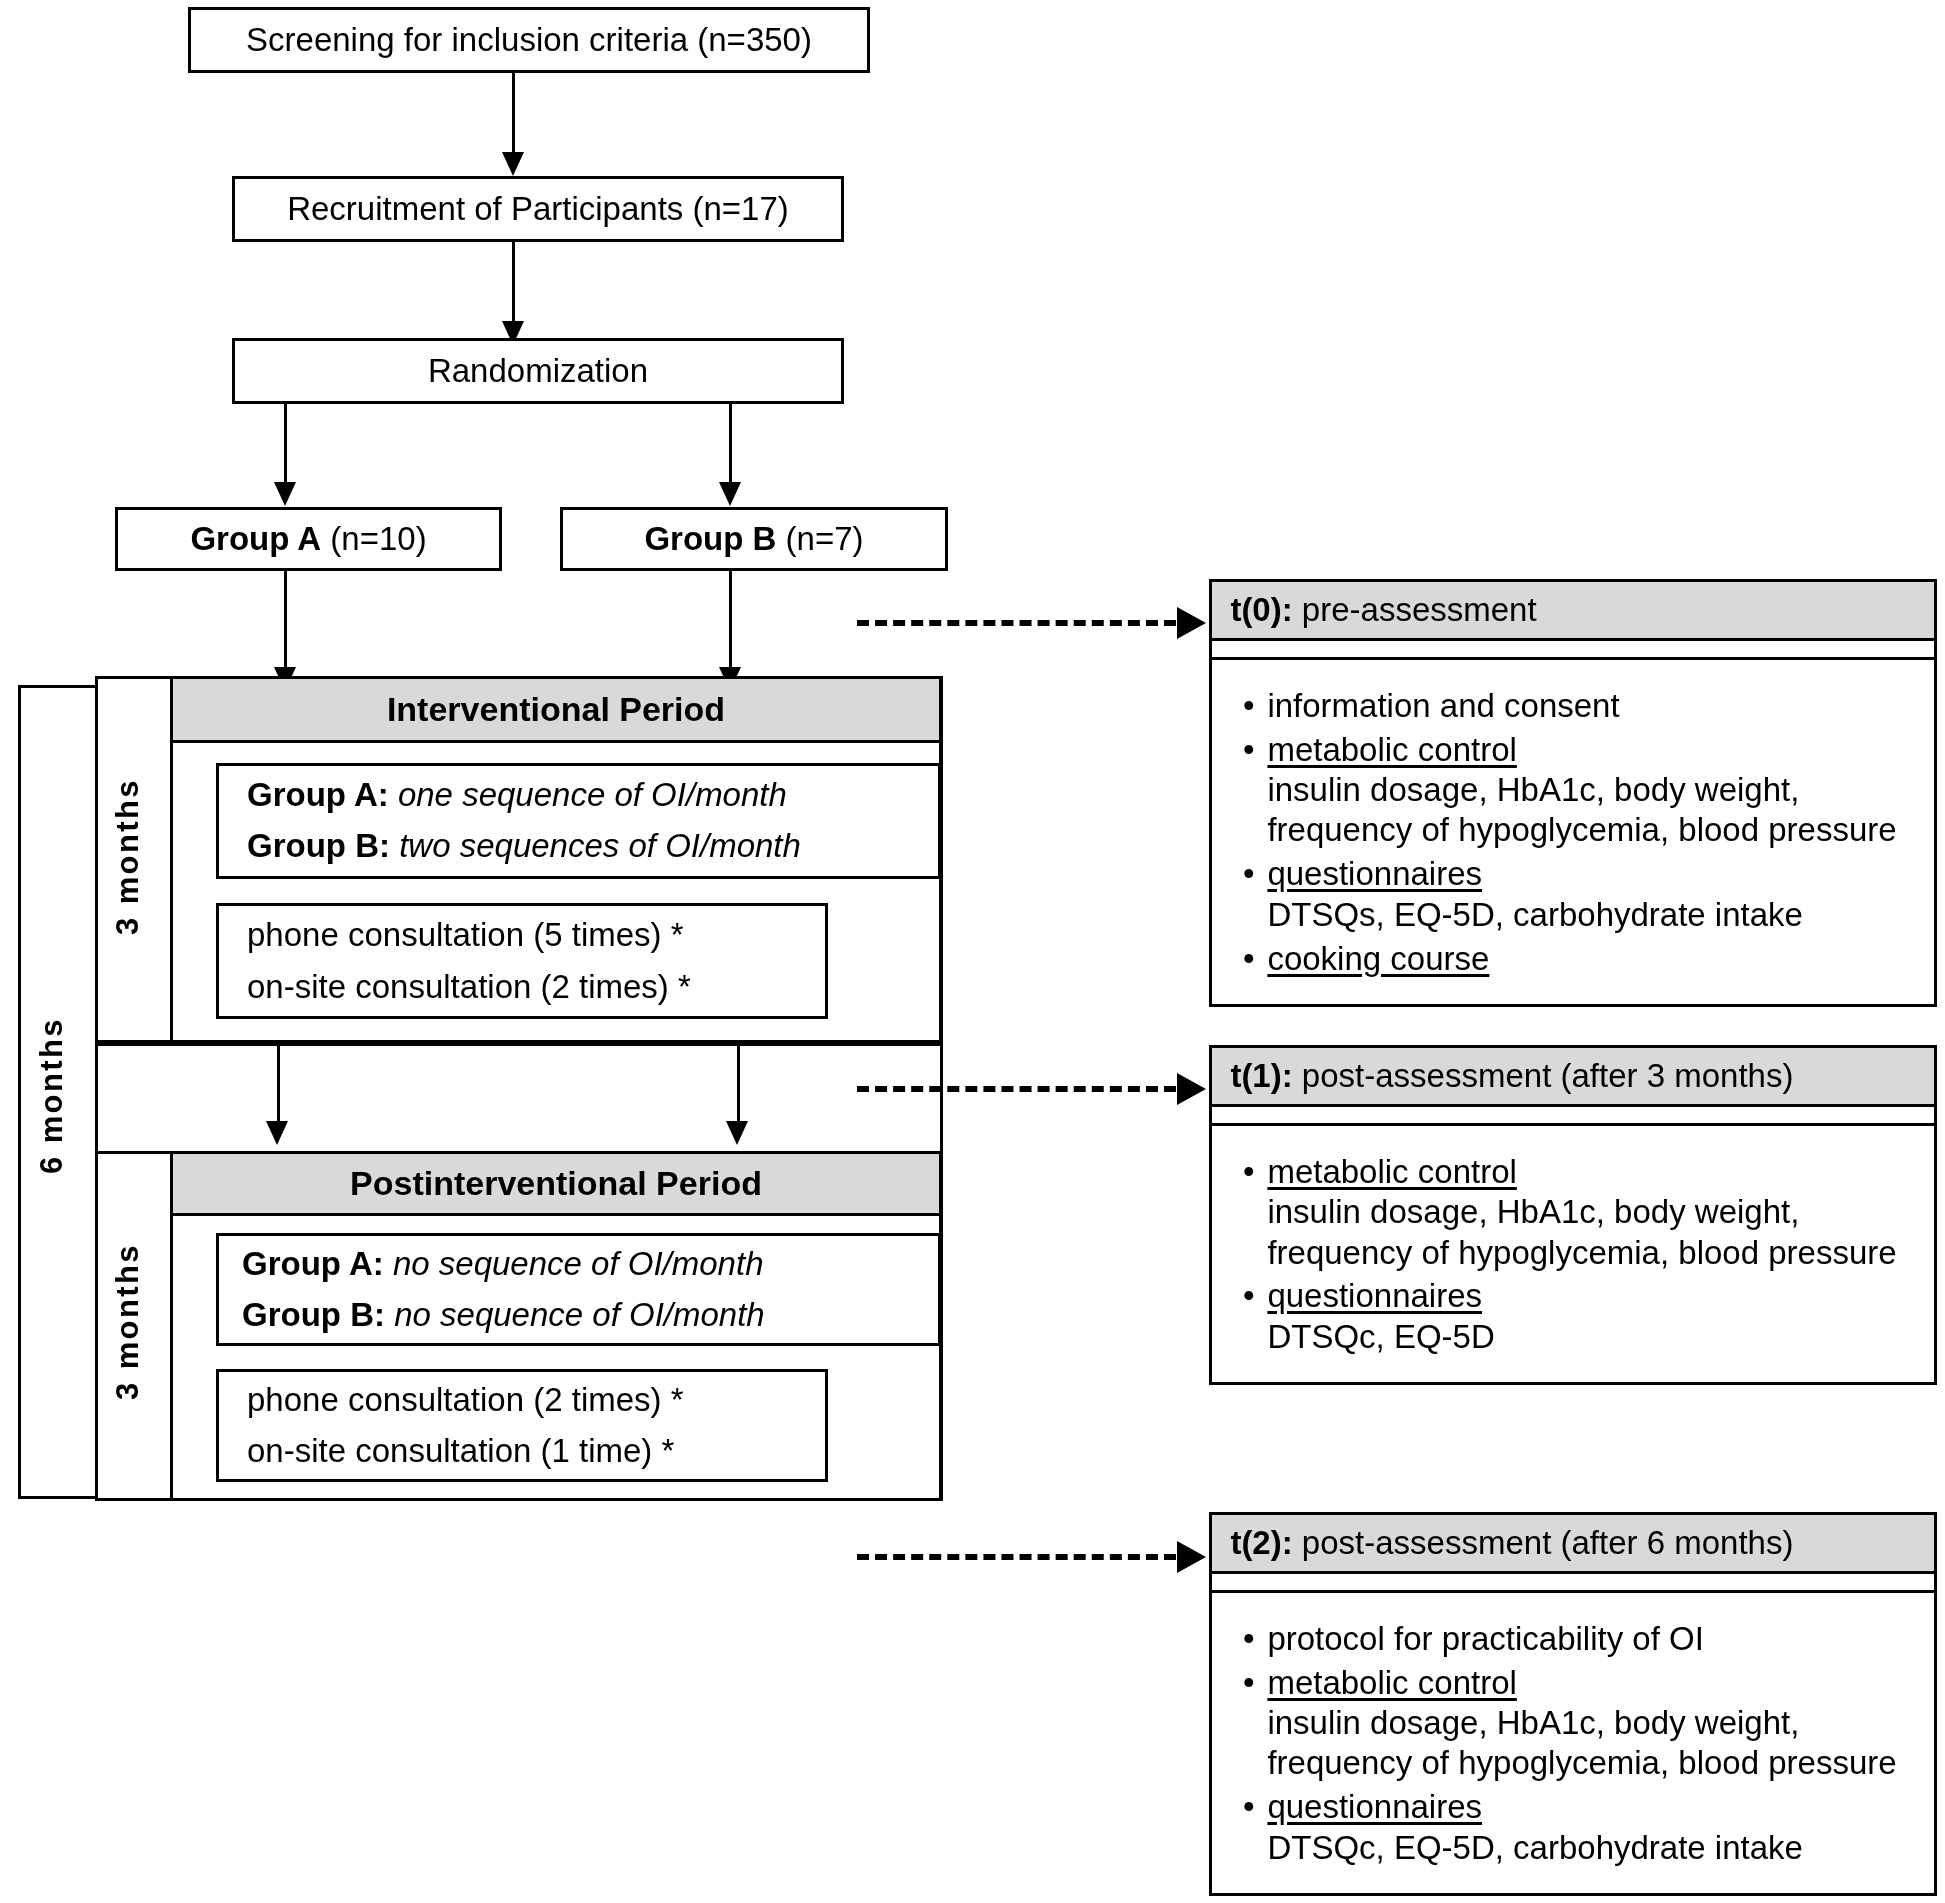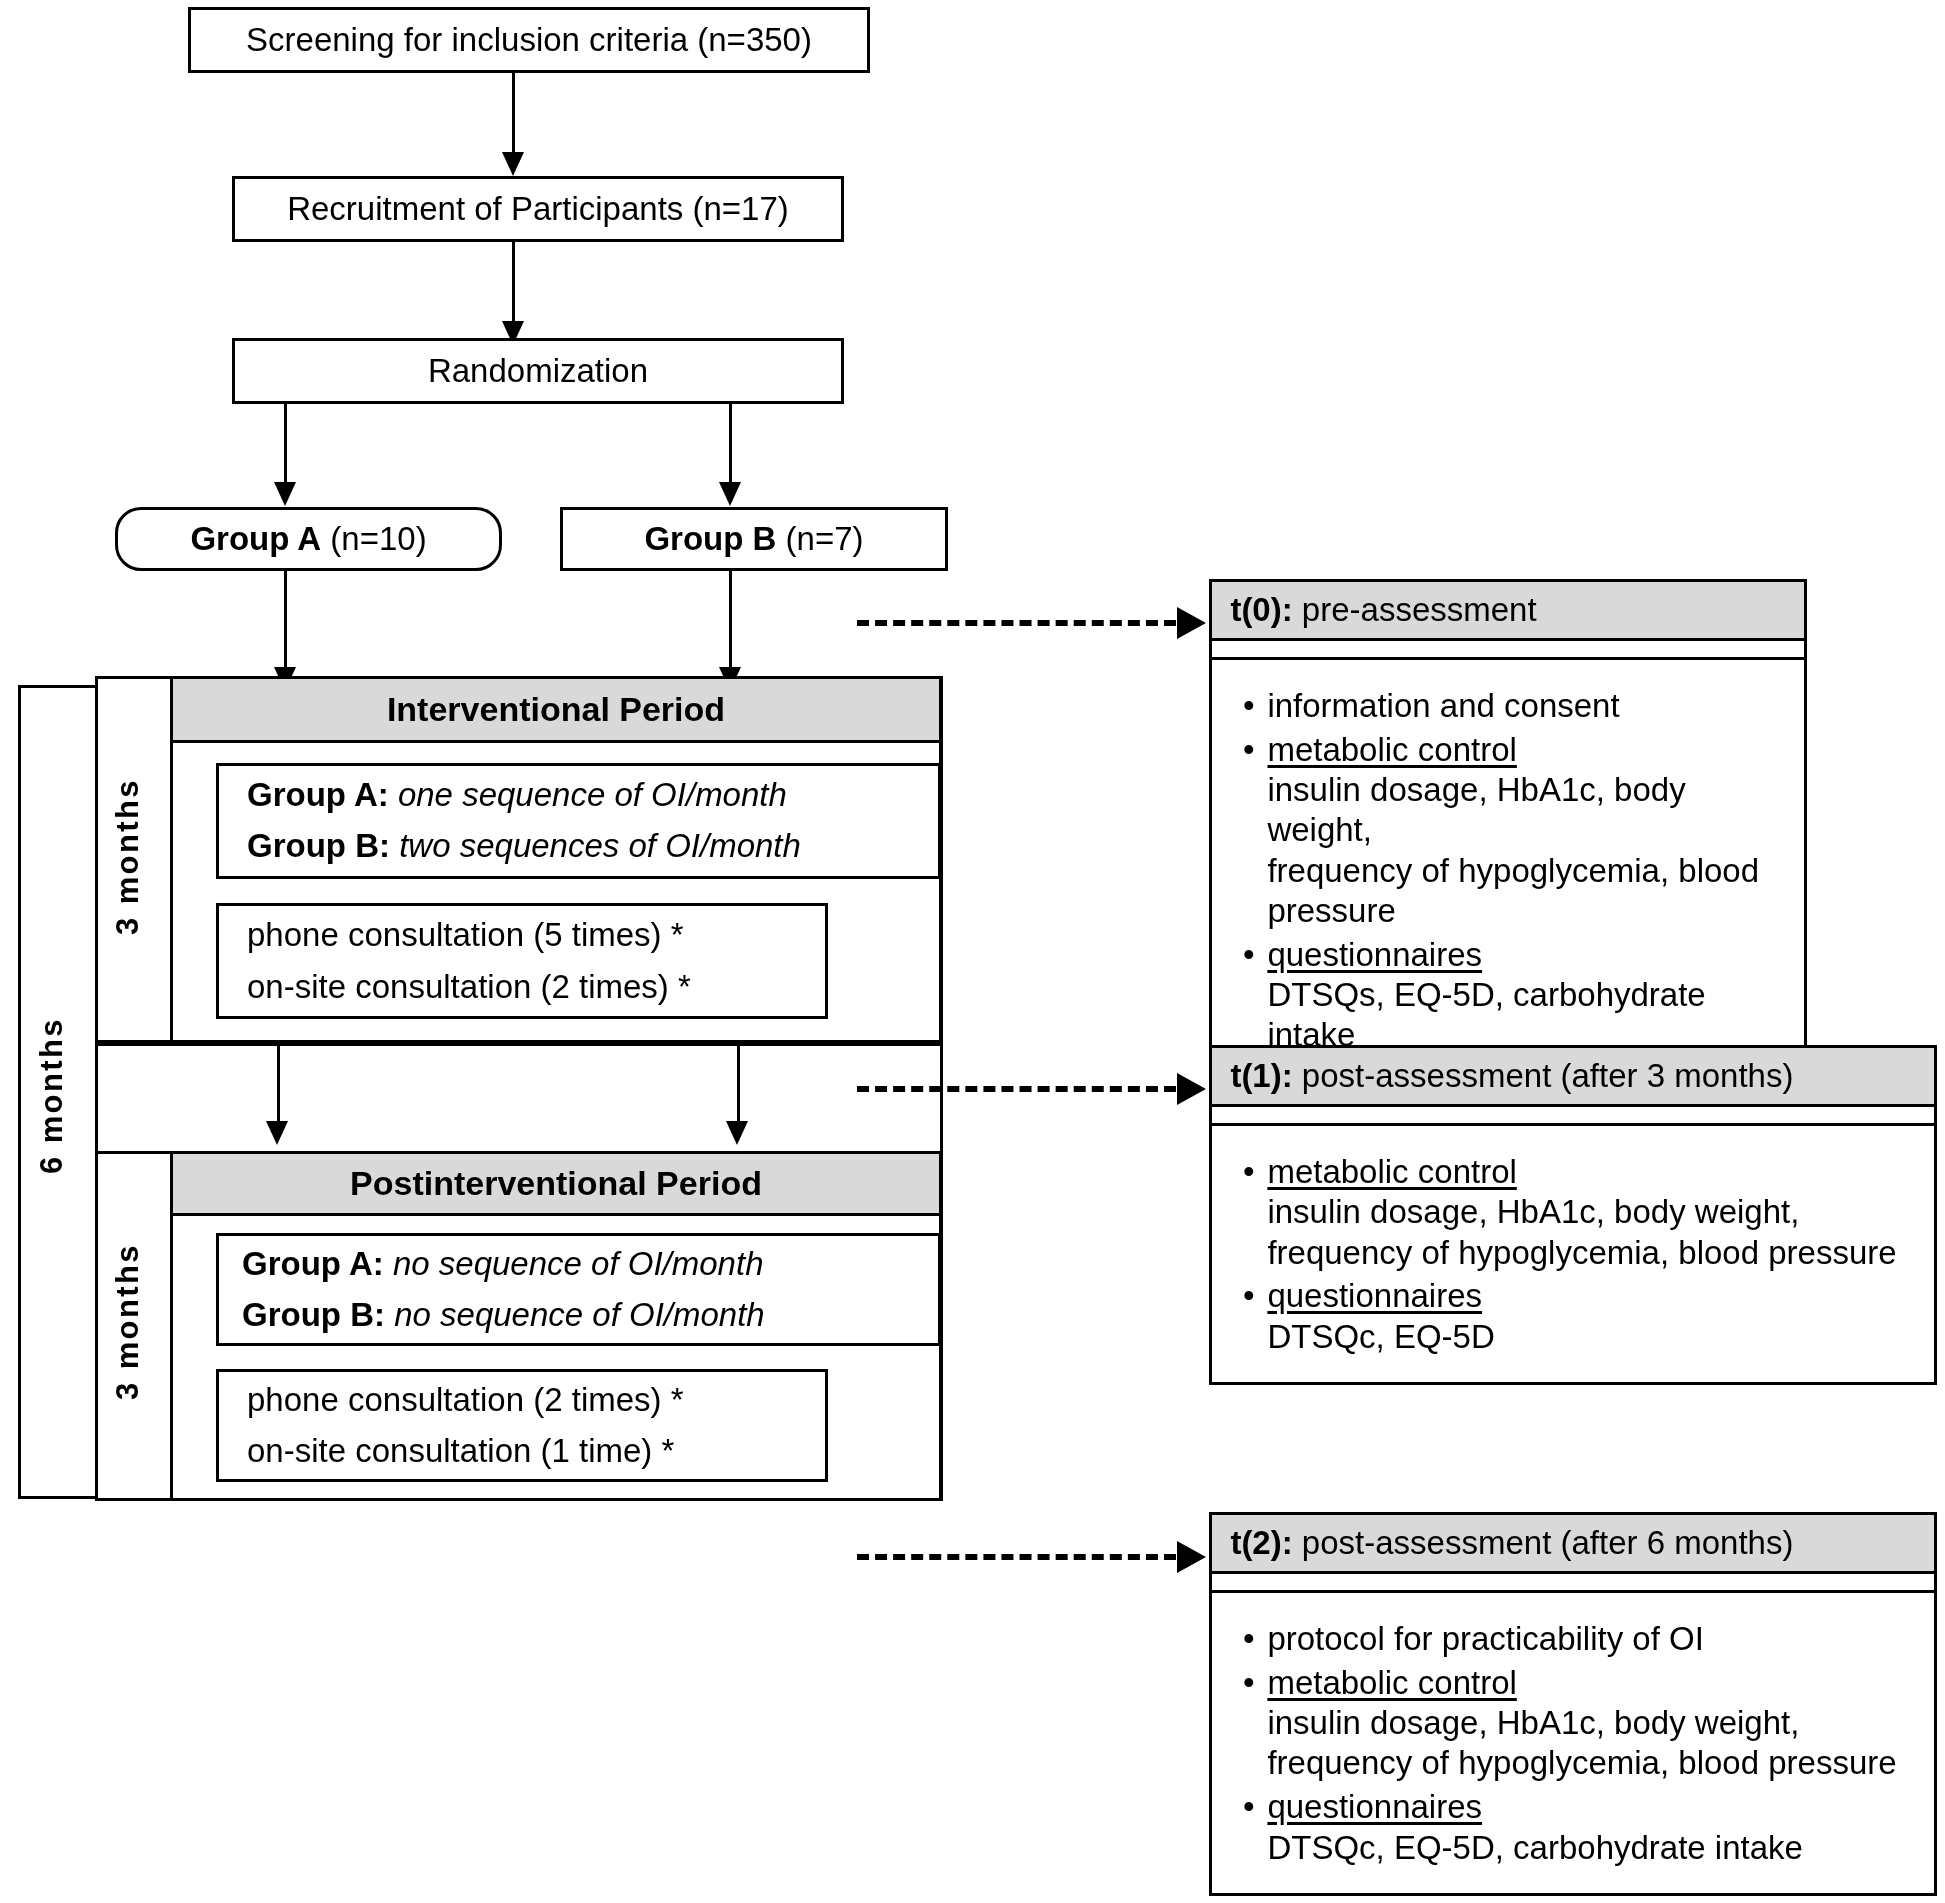--- a/index.html
+++ b/index.html
@@ -155,21 +155,21 @@
   <div class="abs fbox" style="left:220px; top:338px; width:612px; height:66px;">
     <span>Randomization</span>
   </div>
 
   <div class="abs vline" style="left:284px; top:404px; width:3.1px; height:86px;"></div>
   <div class="abs arrowhead-down" style="left:274px; top:482px;"></div>
 
   <div class="abs vline" style="left:729px; top:404px; width:3.1px; height:86px;"></div>
   <div class="abs arrowhead-down" style="left:719px; top:482px;"></div>
 
-  <div class="abs fbox bold-b" style="left:103px; top:507px; width:387px; height:64px;border-radius:26px;">
+  <div class="abs fbox bold-b" style="left:103px; top:507px; width:387px; height:64px;">
     <span><b>Group A</b><span style="font-weight:normal"> (n=10)</span></span>
   </div>
 
   <div class="abs fbox bold-b" style="left:548px; top:507px; width:388px; height:64px;">
     <span><b>Group B</b><span style="font-weight:normal"> (n=7)</span></span>
   </div>
 
   <div class="abs vline" style="left:284px; top:570px; width:3.1px; height:104px;"></div>
   <div class="abs arrowhead-down" style="left:274px; top:667px;"></div>
 
@@ -243,21 +243,21 @@
   <div class="abs dashrow" style="left:857px; top:1072px; width:349px; height:34px;">
     <div class="dashline"></div>
     <div class="arrowhead-right"></div>
   </div>
 
   <div class="abs dashrow" style="left:857px; top:1540px; width:349px; height:34px;">
     <div class="dashline"></div>
     <div class="arrowhead-right"></div>
   </div>
 
-  <div class="abs assess" style="left:1209px; top:579px; width:598px;">
+  <div class="abs assess" style="left:1209px; top:579px; width:728px;">
     <div class="assess-header" style="height:56px;">
       <span><b>t(0):</b><span> pre-assessment</span></span>
     </div>
     <div class="assess-body">
       <div class="assess-spacer"></div>
       <div class="assess-list">
 
         <div class="bullet-row">
           <div class="bullet-dot">•</div>
           <div class="bullet-text">

